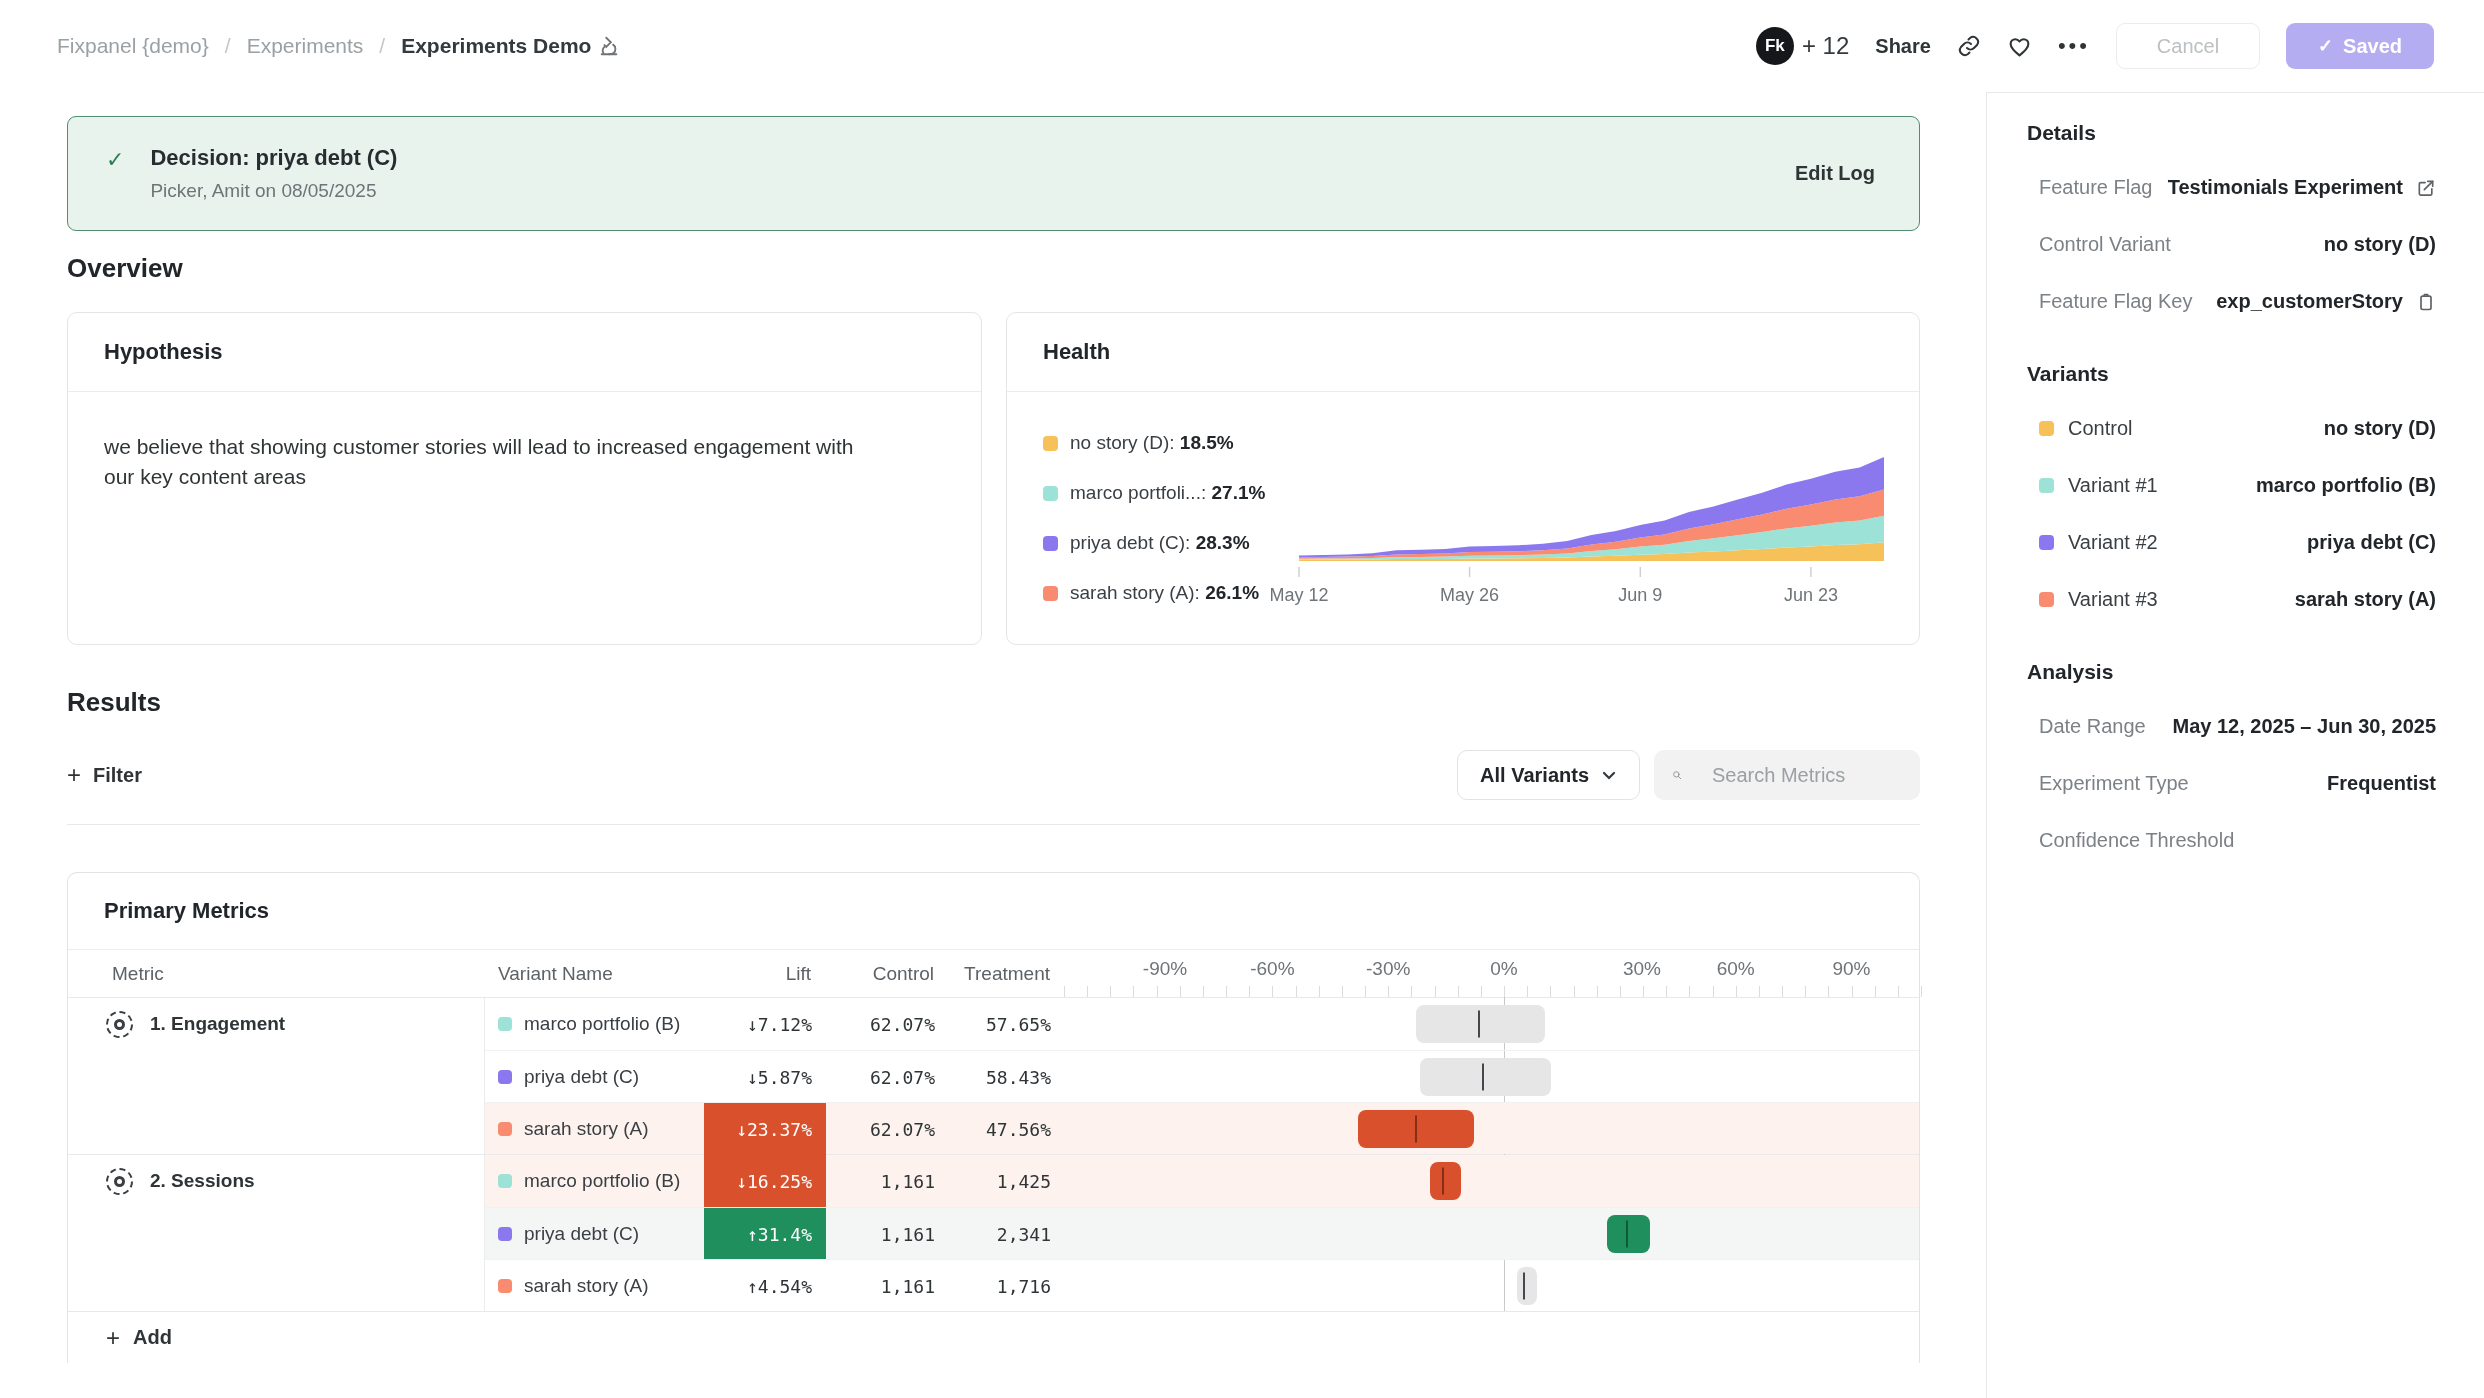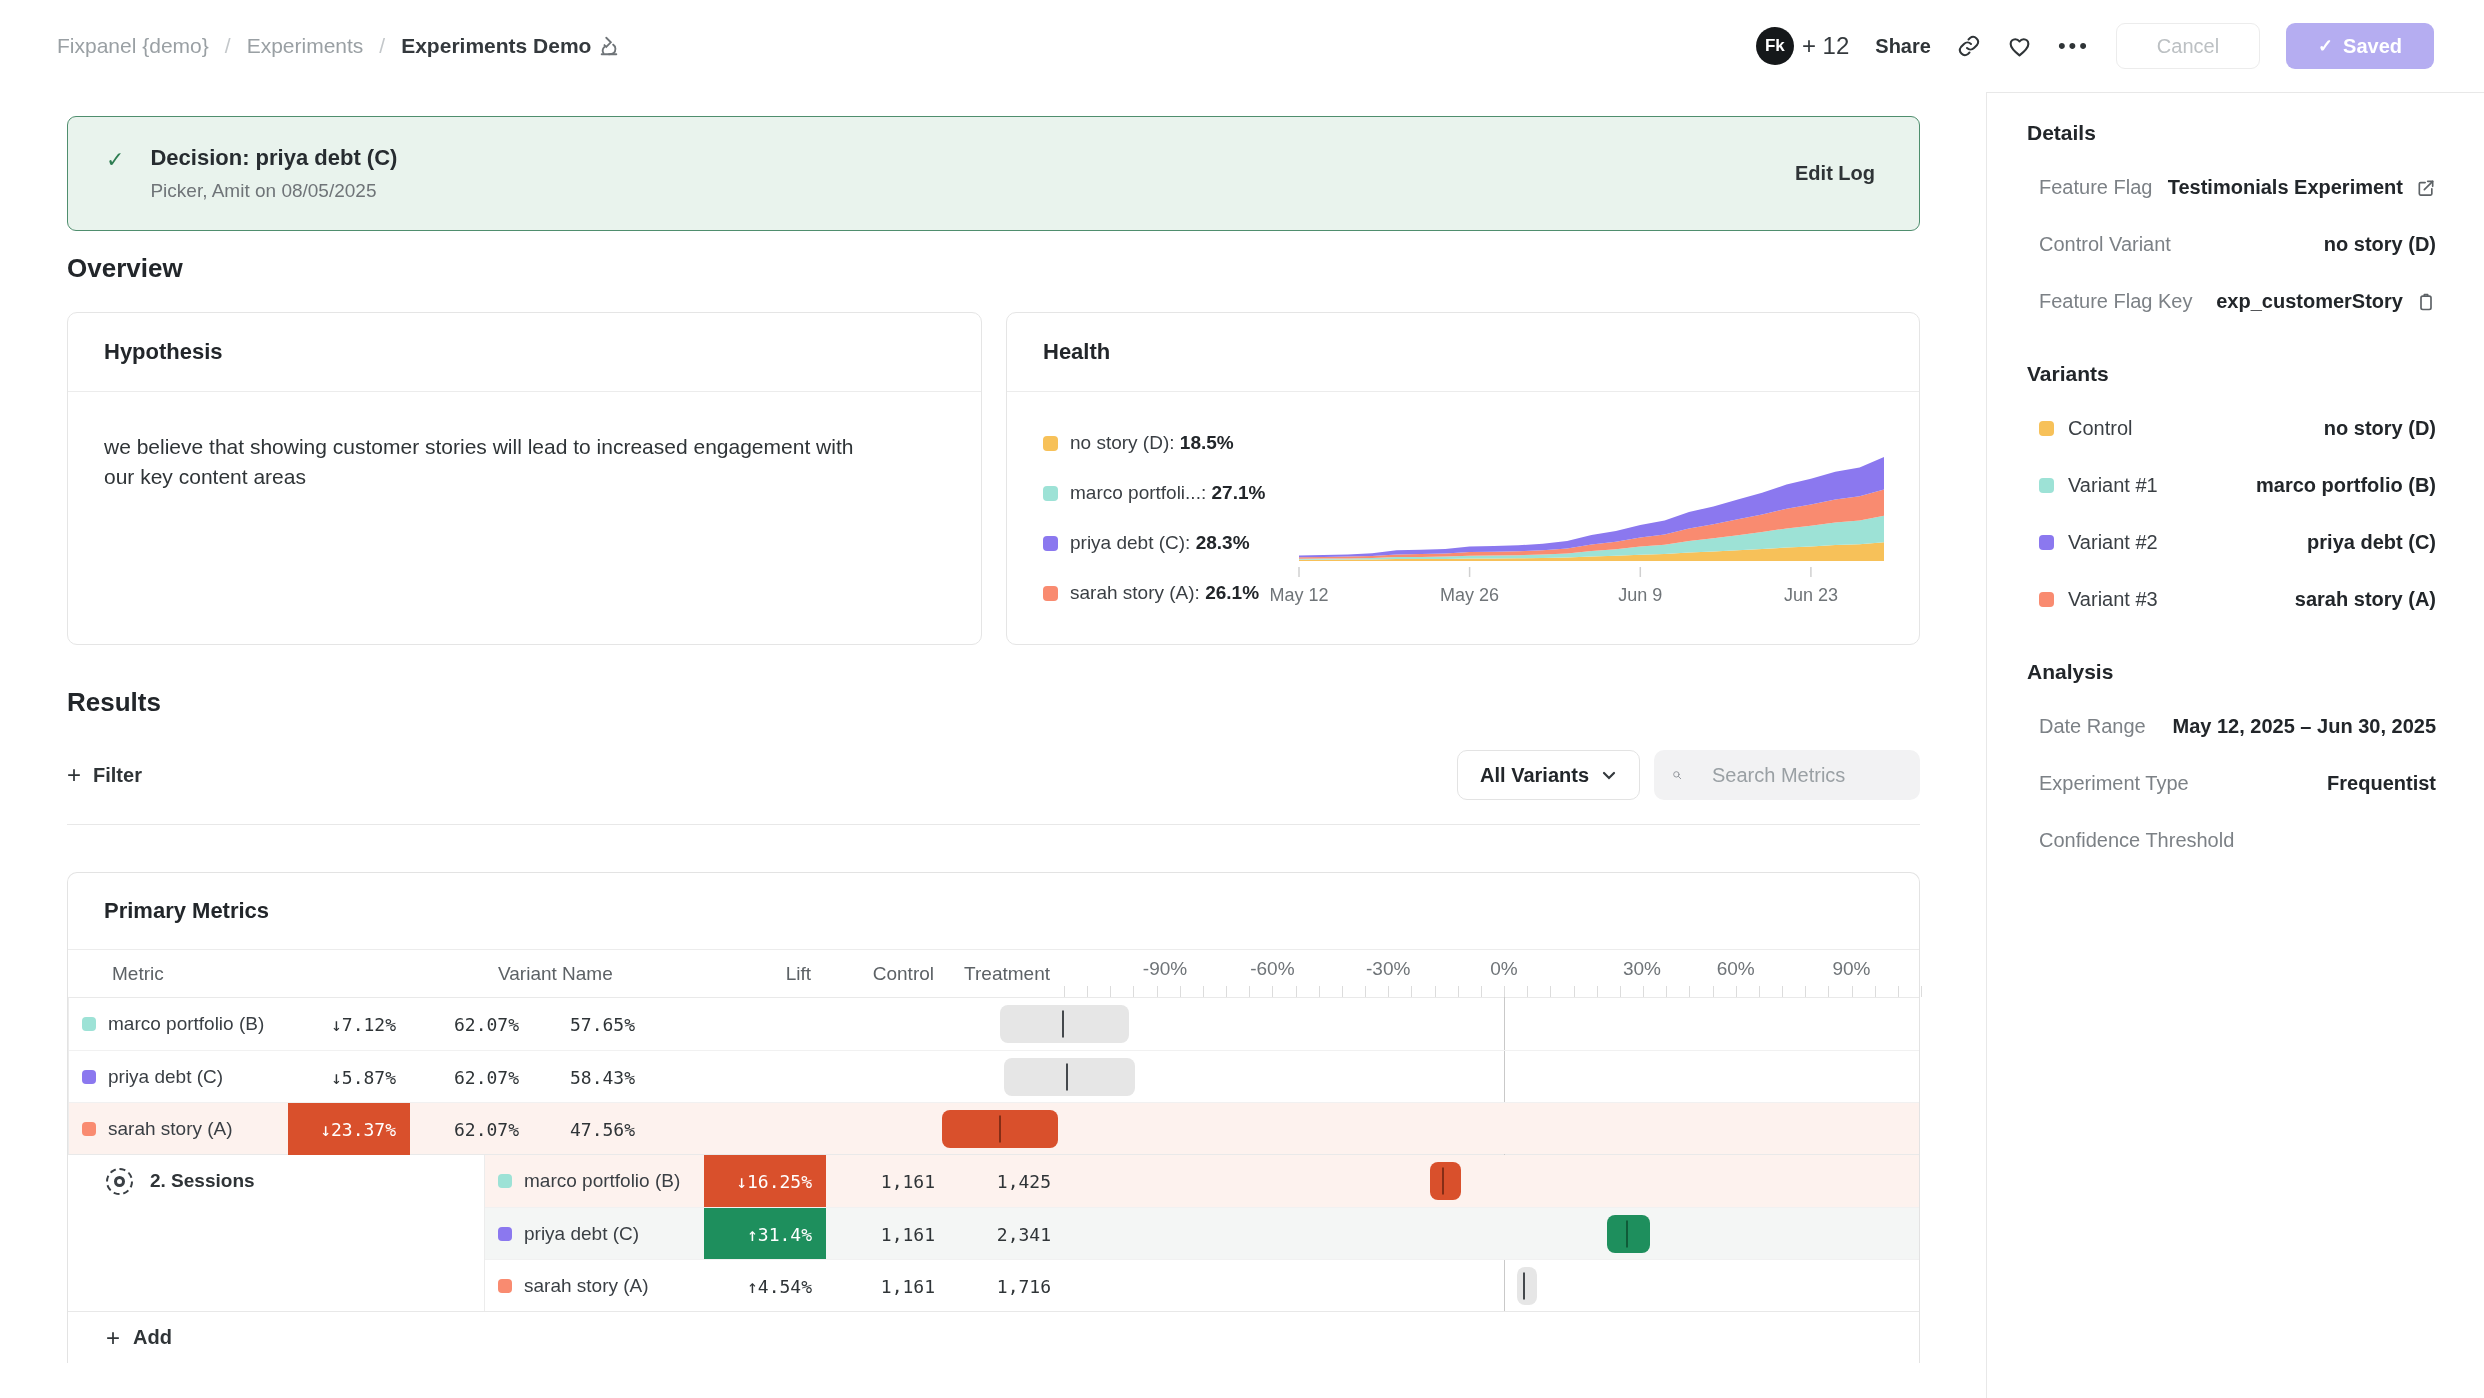--- a/index.html
+++ b/index.html
@@ -319,20 +319,26 @@
               <span class="tick" style="left:768.3px"></span>
               <span class="tick" style="left:791.5px"></span>
               <span class="tick" style="left:814.7px"></span>
               <span class="tick" style="left:837.8px"></span>
               <span class="tick" style="left:861.0px"></span>
             </div>
   </div>
           <div class="t-body">
             <div class="zero-line" style="left:1436.0px"></div>
             <div class="t-group">
+      <div class="t-metric-cell">
+        <span class="metric-icon">
+                  <i></i>
+                </span>
+        <span>1. Engagement</span>
+      </div>
               <div class="t-rows">
                 <div class="t-row" style="">
         <div class="cell variant-cell">
           <span class="swatch" style="background:#9de2d6"></span>
           <span>marco portfolio (B)</span>
         </div>
         <div class="cell lift-cell">
           <span class="lift-val mono ">↓7.12%</span>
         </div>
         <div class="cell num-cell mono cell-control">62.07%</div>

